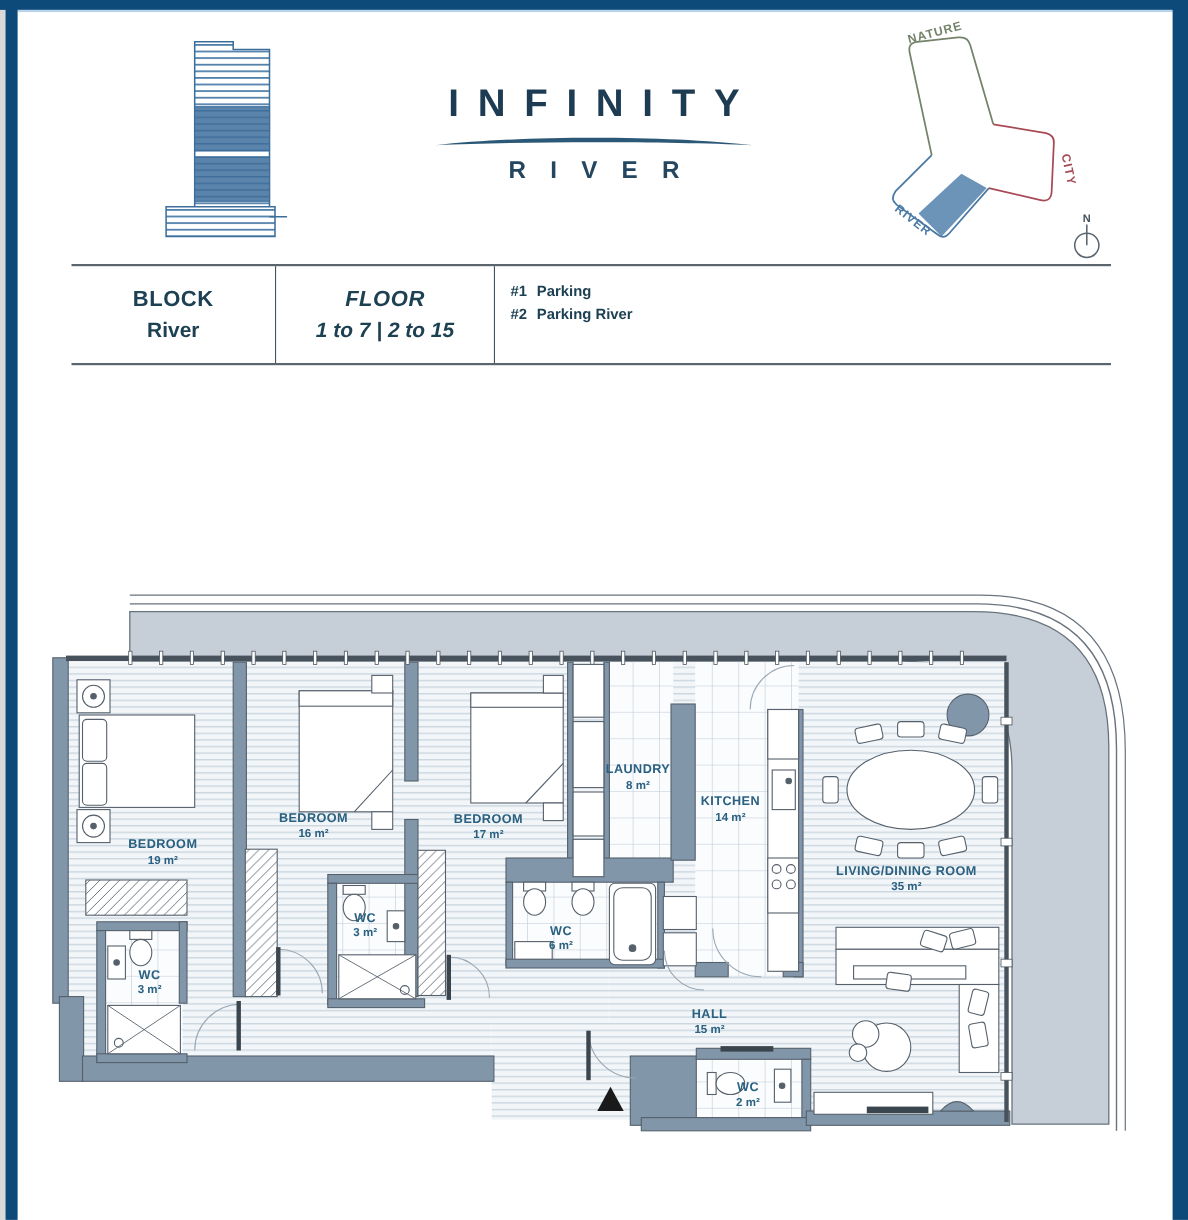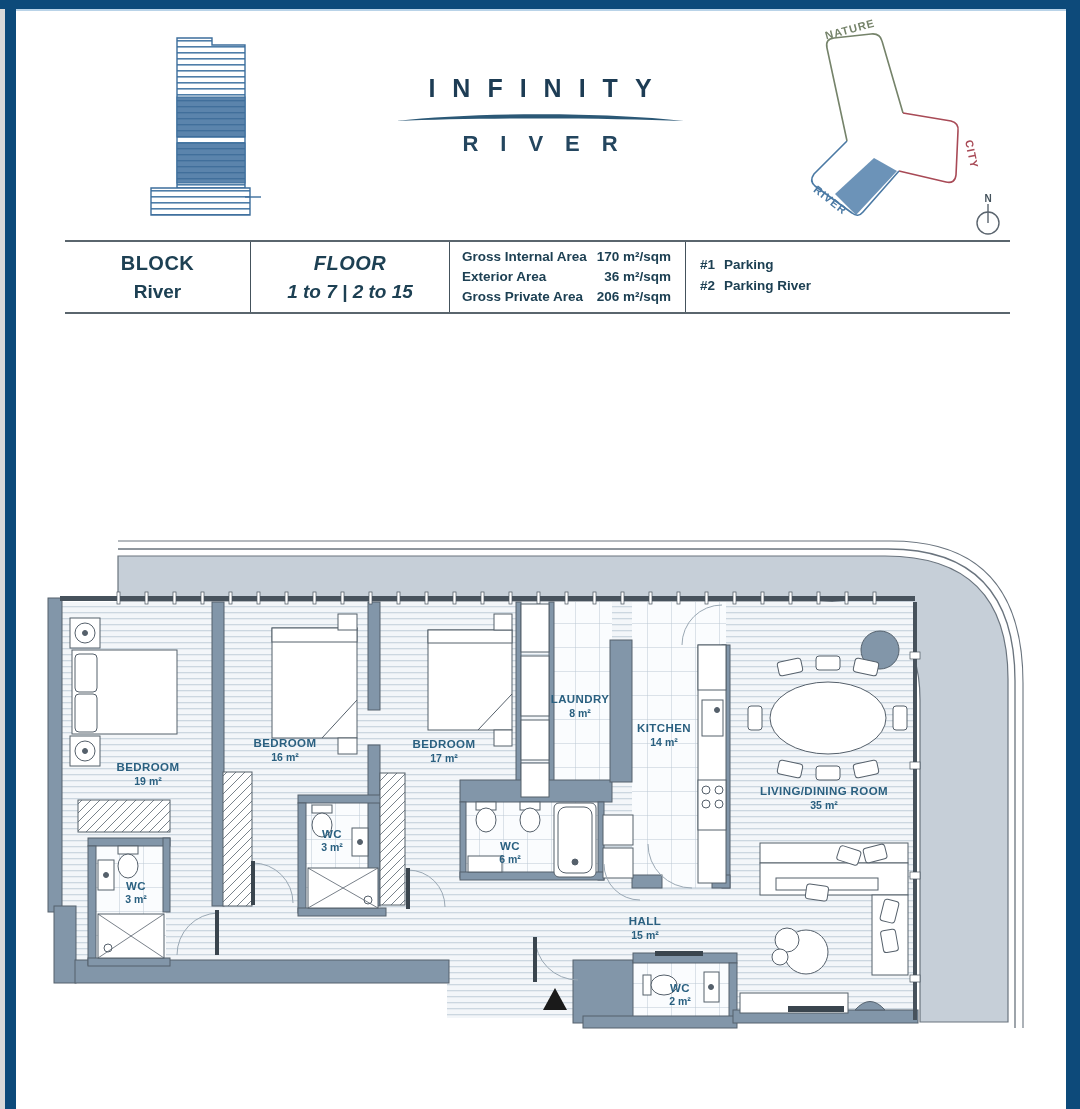--- a/index.html
+++ b/index.html
@@ -9,27 +9,27 @@
   
   .edge-gray   { position:absolute; left:0; top:0; width:5px; height:1109px; background:#d9d9d9; }
   .frame-left  { position:absolute; left:5px; top:0; width:11px; height:1109px; background:#0d4a7a; }
   .frame-top   { position:absolute; left:0; top:0; width:1080px; height:9px; background:#0d4a7a; }
   .frame-top-accent { position:absolute; left:16px; top:9px; width:1050px; height:2px; background:#b9d3e8; }
   .frame-right { position:absolute; right:0; top:0; width:14px; height:1109px; background:#0d4a7a; }
 
   
   .logo { position:absolute; left:148px; top:34px; }
   .brand { position:absolute; left:330px; top:74px; width:420px; text-align:center; color:#1d3c54; }
-  .brand-title { font-size:25px; font-weight:bold; letter-spacing:17px; text-indent:17px; }
+  .brand-title { font-size:35px; font-weight:bold; letter-spacing:17px; text-indent:17px; }
   .brand-swoosh { display:block; margin:8px auto 4px auto; }
   .brand-sub { font-size:22px; font-weight:600; letter-spacing:22px; text-indent:22px; color:#24465f; margin-top:6px; }
   .orient { position:absolute; left:790px; top:18px; }
 
   
-  .info-table { position:absolute; left:65px; top:240px; width:945px; height:74px;
+  .info-table { position:absolute; left:65px; top:240px; width:945px; height:92px;
     border-top:2px solid #5a656d; border-bottom:2px solid #5a656d; display:flex; color:#1d4053; }
   .cell { border-right:1px solid #44525c; display:flex; flex-direction:column; justify-content:center; align-items:center; }
   .cell:last-child { border-right:none; }
   .c1 { width:186px; } .c2 { width:199px;font-style:italic; } .c3 { width:184px; }
   .c4 { width:236px; align-items:stretch; padding:9px 14px 9px 12px; }
   .c5 { width:139px; align-items:stretch; justify-content:flex-start; padding:12px 4px 0 14px; }
   .cell .lbl { font-size:20px; font-weight:bold; letter-spacing:0.5px; }
   .cell .val { font-size:19px; font-weight:bold; margin-top:6px; }
   .arearow { display:flex; justify-content:space-between; font-size:13.5px; font-weight:bold; line-height:20px; }
   .extrarow { display:flex; font-size:13.5px; font-weight:bold; line-height:21px; gap:9px; }
@@ -91,34 +91,20 @@
   </svg>
 
   <div class="info-table">
     <div class="cell c1">
       <div class="lbl">BLOCK</div>
       <div class="val">River</div>
     </div>
     <div class="cell c2">
       <div class="lbl">FLOOR</div>
       <div class="val">1 to 7 | 2 to 15</div>
-    </div>
-    <div class="cell c4">
-      <div class="arearow">
-        <span>Gross Internal Area</span>
-        <span>170 m²/sqm</span>
-      </div>
-      <div class="arearow">
-        <span>Exterior Area</span>
-        <span>36 m²/sqm</span>
-      </div>
-      <div class="arearow">
-        <span>Gross Private Area</span>
-        <span>206 m²/sqm</span>
-      </div>
     </div>
     <div class="cell c5">
       <div class="extrarow">
         <span>#1</span>
         <span>Parking</span>
       </div>
       <div class="extrarow">
         <span>#2</span>
         <span>Parking River</span>
       </div>

